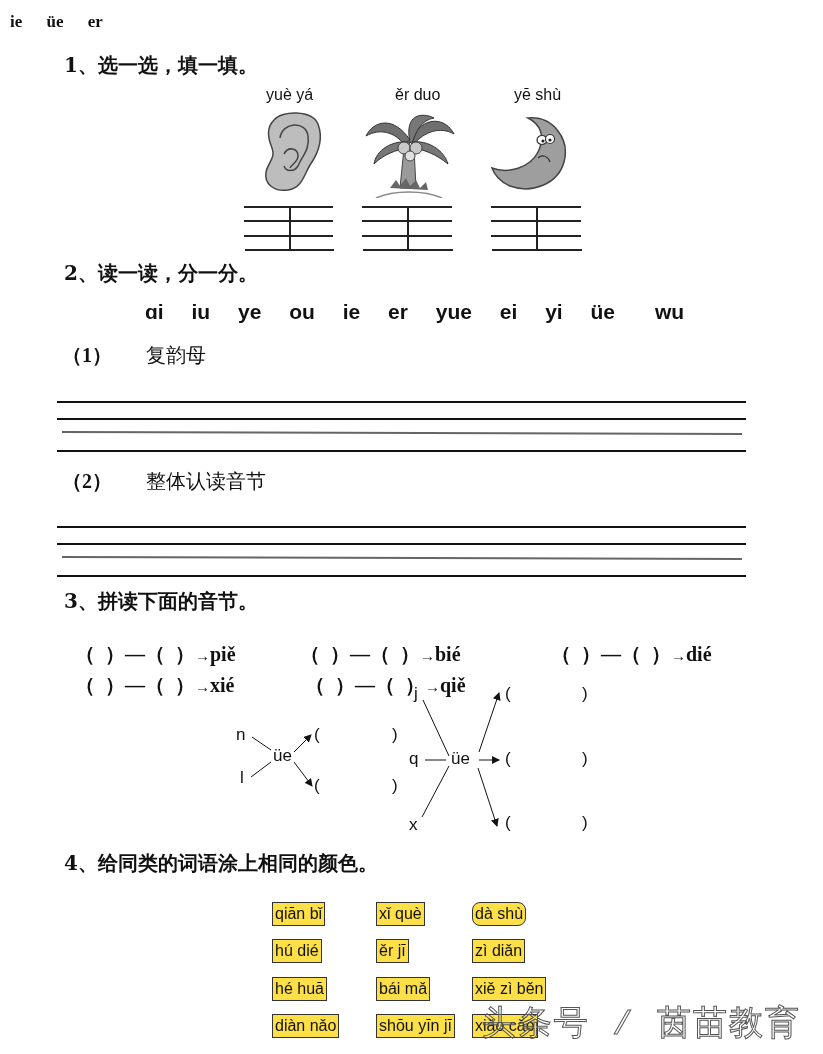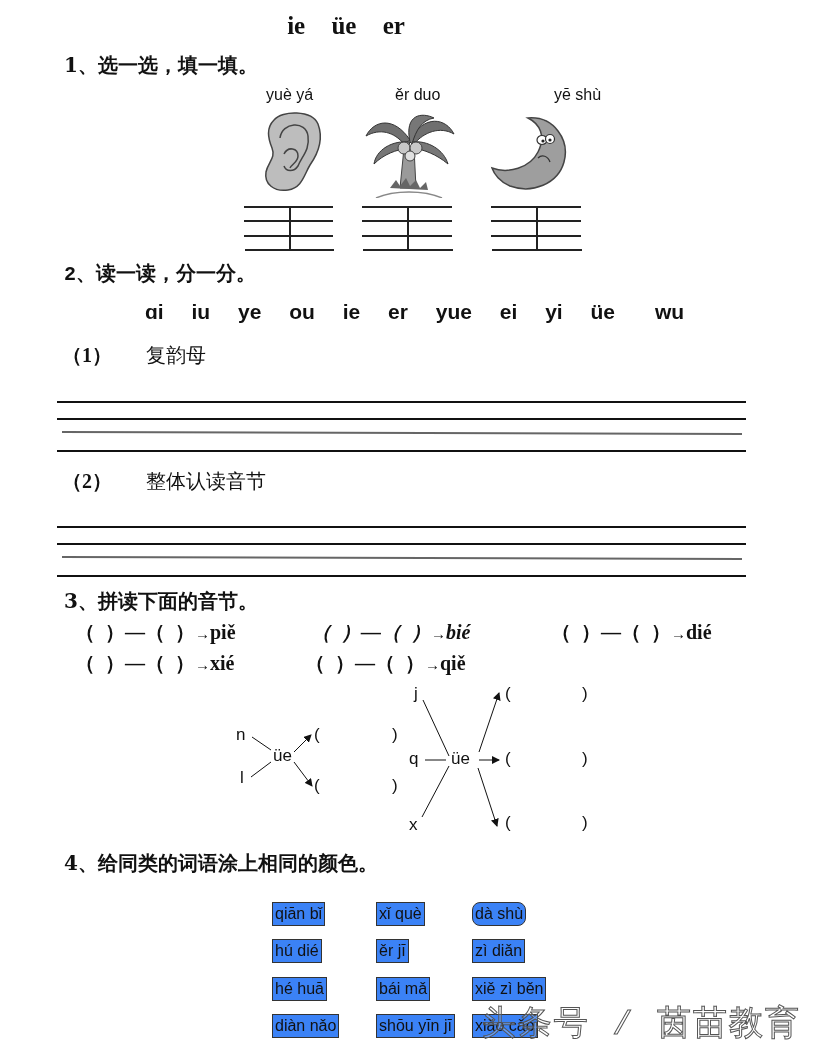--- a/index.html
+++ b/index.html
@@ -2,22 +2,22 @@
 <html><head>
 <meta charset="utf-8">
 <style>
   html, body { margin: 0; padding: 0; background: #ffffff; }
   body {
     width: 823px; height: 1054px; position: relative; overflow: hidden;
     font-family: "Liberation Serif", "DejaVu Serif", serif; color: #111;
   }
   .abs { position: absolute; }
   .title {
-    left: 0; width: 692px; top: 12px; text-align: center;
-    font-family: "Liberation Serif", serif; font-weight: bold; font-size: 25px;
+    left: 0; width: 692px; top: 12px; text-align: left;
+    font-family: "Liberation Serif", serif; font-weight: bold; font-size: 17px;
     letter-spacing: 0px;
   }
   .title span { margin: 0 10px; }
   .q-heading {
     font-family: "DejaVu Serif", "Liberation Serif", serif; font-weight: bold; font-size: 20px;
     white-space: nowrap;
   }
   .pinyin-label {
     font-family: "Liberation Sans", "DejaVu Sans", sans-serif; font-size: 16px; white-space: nowrap;
   }
@@ -31,46 +31,46 @@
   .syl-row span { display: inline-block; margin-right: 22px; }
   .sub-label {
     font-family: "DejaVu Serif", "Liberation Serif", serif; font-size: 20px; white-space: nowrap;
   }
   .sub-label .num { font-family: "Liberation Serif", serif; font-weight: bold; margin-right: 34px; }
   .rule { position: absolute; left: 57px; width: 689px; height: 1.5px; background: #111; }
   .rule.soft { background: #666; height: 2px; left: 62px; width: 680px; transform: rotate(0.15deg); }
   .spell-row {
     font-family: "Liberation Serif", serif; font-weight: bold; font-size: 20px; white-space: nowrap;
   }
-  .spell-group { position: absolute; }
+  .spell-group { position: absolute; margin-top: 22px; }
   .diagram-text { font-family: "Liberation Sans", "DejaVu Sans", sans-serif; font-size: 17px; }
   .word-box {
     position: absolute; border: 1px solid #333; padding: 0 2px; height: 22px; line-height: 22px;
     font-family: "Liberation Sans", "DejaVu Sans", sans-serif; font-size: 16px; white-space: nowrap;
-    background: #3b82f6;
+    background: #fde047;
   }
   .watermark {
     right: 22px; top: 1000px; font-family: Liberation Mono, monospace; font-size: 34px;
     color: rgba(255,255,255,0.2); -webkit-text-stroke: 1px #555; letter-spacing: 2px; white-space: nowrap;
   }
 </style>
 </head>
 <body>
 
 <div class="abs title">
   <span>ie</span>
   <span>üe</span>
   <span>er</span>
 </div>
 
 <div class="abs q-heading" style="left:64px; top:52px;">1、选一选，填一填。</div>
 
 <div class="abs pinyin-label" style="left:266px; top:86px;">yuè yá</div>
 <div class="abs pinyin-label" style="left:395px; top:86px;">ěr duo</div>
-<div class="abs pinyin-label" style="left:514px; top:86px;margin-left:40px;">yē shù</div>
+<div class="abs pinyin-label" style="left:514px; top:86px;">yē shù</div>
 
 <svg class="abs" style="left:262px; top:110px;" width="70" height="85" viewBox="0 0 70 85">
   <path d="M12,10 C20,0 50,0 56,14 C62,30 55,45 48,55 C42,65 40,78 26,80 C12,82 2,74 4,62 C6,52 14,48 10,38 C6,28 4,18 12,10 Z" fill="#bdbdbd" stroke="#444" stroke-width="1.5"></path>
   <path d="M18,28 C20,12 44,10 46,26 C48,40 40,46 36,56 C32,62 24,62 22,56" fill="none" stroke="#444" stroke-width="1.5"></path>
   <path d="M22,44 C26,36 36,38 36,46 C36,52 30,54 28,58" fill="none" stroke="#444" stroke-width="1.5"></path>
 </svg>
 
 <svg class="abs" style="left:364px; top:110px;" width="92" height="88" viewBox="0 0 92 88">
   <path d="M40,38 L36,78 L52,78 L50,38 Z" fill="#9a9a9a" stroke="#444" stroke-width="1"></path>
   <path d="M46,30 C30,6 10,10 2,26 C16,18 30,22 40,34 Z" fill="#6f6f6f" stroke="#333" stroke-width="1"></path>
@@ -109,21 +109,21 @@
   <div class="grid-vline" style="left:407px; top:206px; height:44px;"></div>
 </div>
 <div>
   <div class="grid-line" style="left:491px; top:206px; width:90px;"></div>
   <div class="grid-line" style="left:491px; top:220px; width:90px;"></div>
   <div class="grid-line" style="left:491px; top:235px; width:90px;"></div>
   <div class="grid-line" style="left:492px; top:249px; width:90px;"></div>
   <div class="grid-vline" style="left:536px; top:206px; height:44px;"></div>
 </div>
 
-<div class="abs q-heading" style="left:64px; top:260px;font-family:Liberation Mono, monospace;">2、读一读，分一分。</div>
+<div class="abs q-heading" style="left:64px; top:260px;">2、读一读，分一分。</div>
 
 <div class="abs syl-row">
   <span>ɑi</span>
   <span>iu</span>
   <span>ye</span>
   <span>ou</span>
   <span>ie</span>
   <span>er</span>
   <span>yue</span>
   <span>ei</span>
@@ -153,21 +153,21 @@
   <div class="rule soft" style="top:557px;"></div>
   <div class="rule" style="top:575px;"></div>
 </div>
 
 <div class="abs q-heading" style="left:64px; top:588px;text-align:right;">3、拼读下面的音节。</div>
 
 <div class="abs spell-row" style="left:0; top:619px; width:823px; height:26px;">
   <div class="spell-group" style="left:75px;">
     <span>（</span><span style="display:inline-block;width:10px"></span><span>）</span><span>—</span><span>（</span><span style="display:inline-block;width:10px"></span><span>）</span><span style="font-size:15px">→</span><span>piě</span>
   </div>
-  <div class="spell-group" style="left:311px;font-style:italic;">
+  <div class="spell-group" style="left:300px;">
     <span>（</span><span style="display:inline-block;width:10px"></span><span>）</span><span>—</span><span>（</span><span style="display:inline-block;width:10px"></span><span>）</span><span style="font-size:15px">→</span><span>bié</span>
   </div>
   <div class="spell-group" style="left:551px;">
     <span>（</span><span style="display:inline-block;width:10px"></span><span>）</span><span>—</span><span>（</span><span style="display:inline-block;width:10px"></span><span>）</span><span style="font-size:15px">→</span><span>dié</span>
   </div>
 </div>
 
 <div class="abs spell-row" style="left:0; top:650px; width:823px; height:26px;">
   <div class="spell-group" style="left:75px;">
     <span>（</span><span style="display:inline-block;width:10px"></span><span>）</span><span>—</span><span>（</span><span style="display:inline-block;width:10px"></span><span>）</span><span style="font-size:15px">→</span><span>xié</span>

